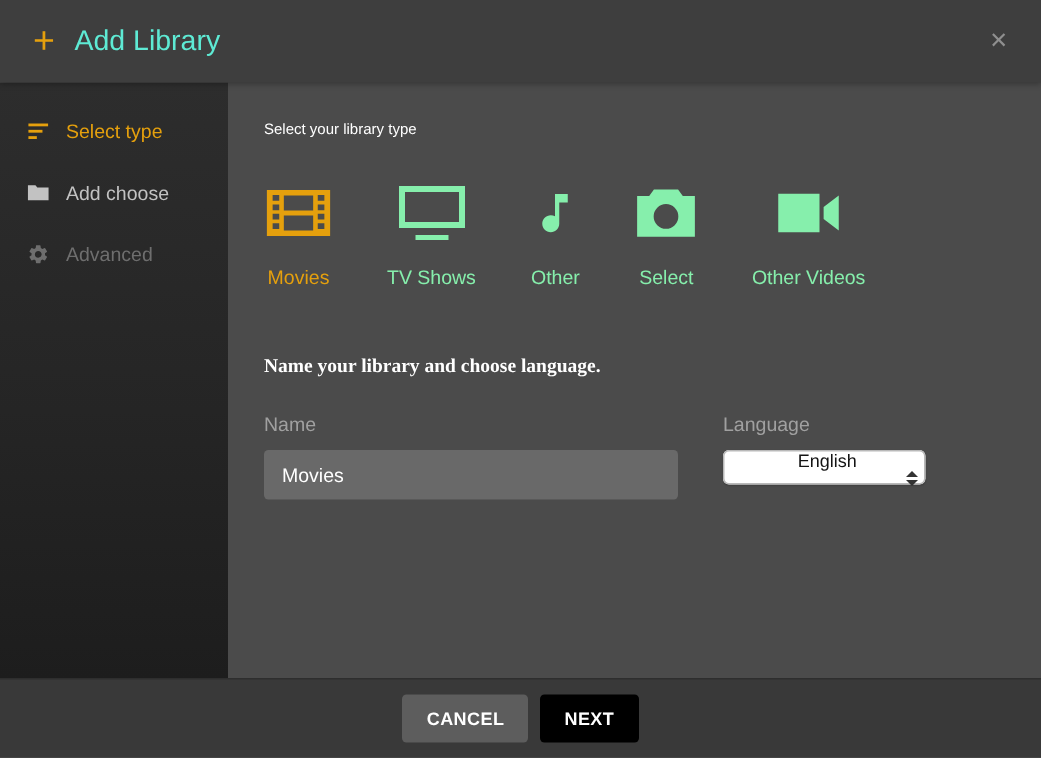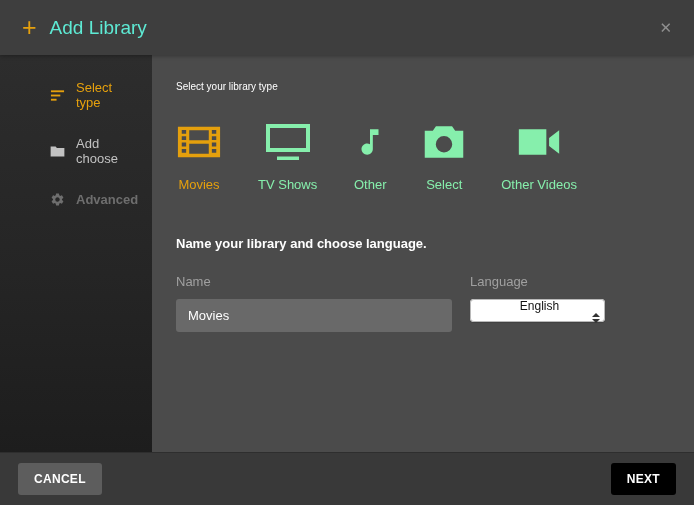--- a/index.html
+++ b/index.html
@@ -10,49 +10,49 @@
   
   .header { height:55px; flex:0 0 auto; background:#3e3e3e; display:flex; align-items:center;
             padding:0 22px; position:relative; z-index:2; box-shadow:0 1px 4px rgba(0,0,0,.3); }
   .plus { color:#e5a00d; font-size:25px; line-height:1; margin-right:13px; font-weight:400; }
   .title { color:#5eead4; font-size:19px; }
   .close { margin-left:auto; color:#8f8f8f; font-size:15px; cursor:pointer; line-height:1; }
 
   
   .bodyrow { flex:1 1 auto; display:flex; min-height:0; }
   .sidebar { width:152px; flex:0 0 auto; background:linear-gradient(180deg,#2d2d2d 0%,#252525 55%,#1d1d1d 100%); padding-top:12px; }
-  .side-item { display:flex; align-items:center; gap:11px; padding:13px 18px; font-size:13px; color:#c2c2c2; cursor:pointer;margin-left:32px; }
+  .side-item { display:flex; align-items:center; gap:11px; padding:13px 18px; font-size:13px; color:#c2c2c2; cursor:pointer; }
   .side-item.active { color:#e5a00d; }
-  .side-item.dim { color:#6e6e6e;font-weight:bold; }
+  .side-item.dim { color:#6e6e6e; }
   .side-item svg { width:15px; height:15px; flex:0 0 auto; }
 
   .main { flex:1 1 auto; padding:26px 24px 0 24px; background:#4b4b4b; }
   .section-title { color:#ffffff; font-size:10px; }
   .types { display:flex; margin-top:30px; gap:36px; }
   .type { display:flex; flex-direction:column; align-items:center; gap:15px; color:#86efac; cursor:pointer; }
   .type svg { height:40px; display:block; }
   .type.selected { color:#e5a00d; }
   .type .tlabel { font-size:13px; white-space:nowrap; }
 
-  .name-section-title { color:#ffffff; font-weight:bold; font-size:13px; margin-top:44px; }
-  .fields { display:flex; margin-top:23px; gap:18px; align-items:flex-start; }
+  .name-section-title { color:#ffffff; font-weight:bold; font-size:13px; margin-top:44px;font-family:Liberation Serif, serif; }
+  .fields { display:flex; margin-top:23px; gap:30px; align-items:flex-start; }
   .field-label { color:#a0a0a0; font-size:13px; margin-bottom:10px; }
   .text-input { width:276px; height:33px; background:#696969; border:none; border-radius:3px;
                 color:#fff; font-size:13px; padding:0 12px; font-family:"Liberation Sans",sans-serif; outline:none; }
   .select { width:135px; height:23px; background:#fff; border-radius:4px; display:flex; align-items:center;
             padding:0 5px 0 9px; font-size:12px; color:#141414; cursor:pointer;
             box-shadow:inset 0 0 0 1px #b9b9b9, 0 1px 1px rgba(0,0,0,.15);flex-direction:column; }
   .select .arrows { margin-left:auto; display:flex; flex-direction:column; gap:2px; align-items:center; }
   .select .arrows i { display:block; width:0; height:0; border-left:4px solid transparent; border-right:4px solid transparent; }
   .select .arrows .up { border-bottom:4px solid #333; }
   .select .arrows .down { border-top:4px solid #333; }
 
   
   .footer { height:53px; flex:0 0 auto; background:#393939; border-top:1px solid #2e2e2e;
-            display:flex; align-items:center; justify-content:space-between; gap:8px; padding:0 18px; }
+            display:flex; align-items:center; justify-content:center; gap:8px; padding:0 18px; }
   .btn { border:none; border-radius:3px; font-weight:bold; font-size:12px; padding:9px 16px;
          color:#fff; cursor:pointer; font-family:"Liberation Sans",sans-serif; letter-spacing:.3px; }
   .btn.cancel { background:#5d5d5d; }
   .btn.next { background:#000000; }
 </style>
 </head>
 <body>
 
 <div class="dialog">
 

